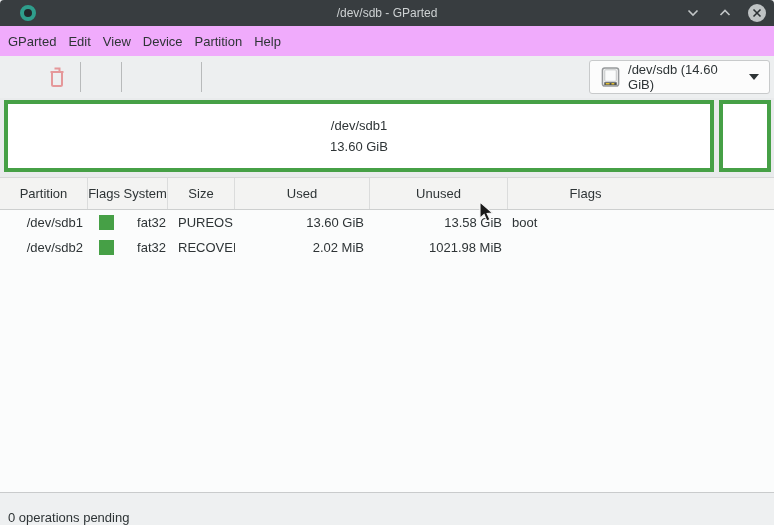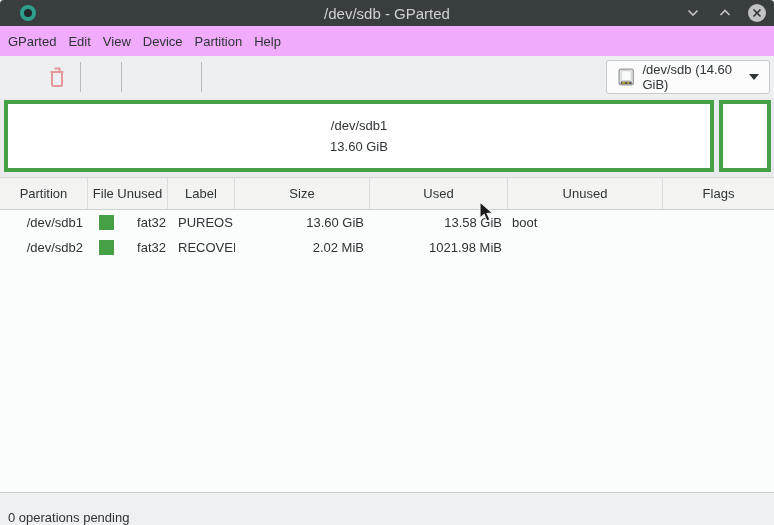--- a/index.html
+++ b/index.html
@@ -11,41 +11,41 @@
   .window { width:774px; height:525px; display:flex; flex-direction:column; position:relative; }
 
   
   .titlebar {
     height:26px; background:#383d40; display:flex; align-items:center;
     padding:0 8px; flex:none; border-radius:4px 4px 0 0; position:relative;
   }
   .app-logo { width:16px; height:16px; border-radius:50%; border:4px solid #2f9e8c;
     background:#23282b; margin-left:12px; flex:none; }
   .title-text { position:absolute; left:0; right:0; text-align:center;
-    color:#ced2d3; font-size:15px; pointer-events:none; }
+    color:#ced2d3; font-size:12px; pointer-events:none; }
   .win-controls { margin-left:auto; display:flex; align-items:center; gap:14px; z-index:2; }
   .win-btn { width:18px; height:18px; display:flex; align-items:center; justify-content:center; }
   .close-circle { width:18px; height:18px; border-radius:50%; background:#bfc3c4;
     display:flex; align-items:center; justify-content:center; }
 
   
   .menubar { height:30px; background:#f0abfc; display:flex; align-items:center;
     padding-left:2px; flex:none; }
   .menu-item { padding:5px 6px; color:#2e3436; cursor:default; }
 
   
   .toolbar { height:42px; background:#edeff0; display:flex; align-items:center;
     padding-left:37px; flex:none; }
   .tb-btn { width:40px; height:34px; display:flex; align-items:center; justify-content:center; }
   .tb-sep { width:1px; height:30px; background:#b8babb; flex:none; }
   .tb-gap-sm { width:40px; flex:none; }
   .tb-gap-md { width:79px; flex:none; }
   .tb-flex { flex:1; }
   .device-combo {
-    width:164px; height:34px; margin-right:4px; background:#fcfcfc;
+    width:181px; height:34px; margin-right:4px; background:#fcfcfc;
     border:1px solid #c8cacb; border-radius:3px; display:flex; align-items:center;
     padding:0 10px; gap:7px; cursor:default;
   }
   .combo-caret { width:0; height:0; border-left:5px solid transparent;
     border-right:5px solid transparent; border-top:6px solid #2e3436; margin-left:auto; }
 
   
   .disk-strip { height:79px; background:#e9ebec; display:flex;
     padding:2px 3px 5px 4px; gap:5px; flex:none; }
   .disk-box { border:4px solid #46a046; background:#ffffff; }
@@ -145,22 +145,21 @@
   <div class="disk-strip">
     <div class="disk-box disk-box-main">
       <div>/dev/sdb1</div>
       <div>13.60 GiB</div>
     </div>
     <div class="disk-box disk-box-small"></div>
   </div>
 
   <div class="thead cols">
     <div class="th">Partition</div>
-    <div class="th">File Unused</div>
-    <div class="th">Label</div>
+    <div class="th">Flags System</div>
     <div class="th">Size</div>
     <div class="th">Used</div>
     <div class="th">Unused</div>
     <div class="th">Flags</div>
   </div>
 
   <div class="trow cols">
     <div class="td td-part">/dev/sdb1</div>
     <div class="td td-fs">
       <span class="fs-swatch"></span>

